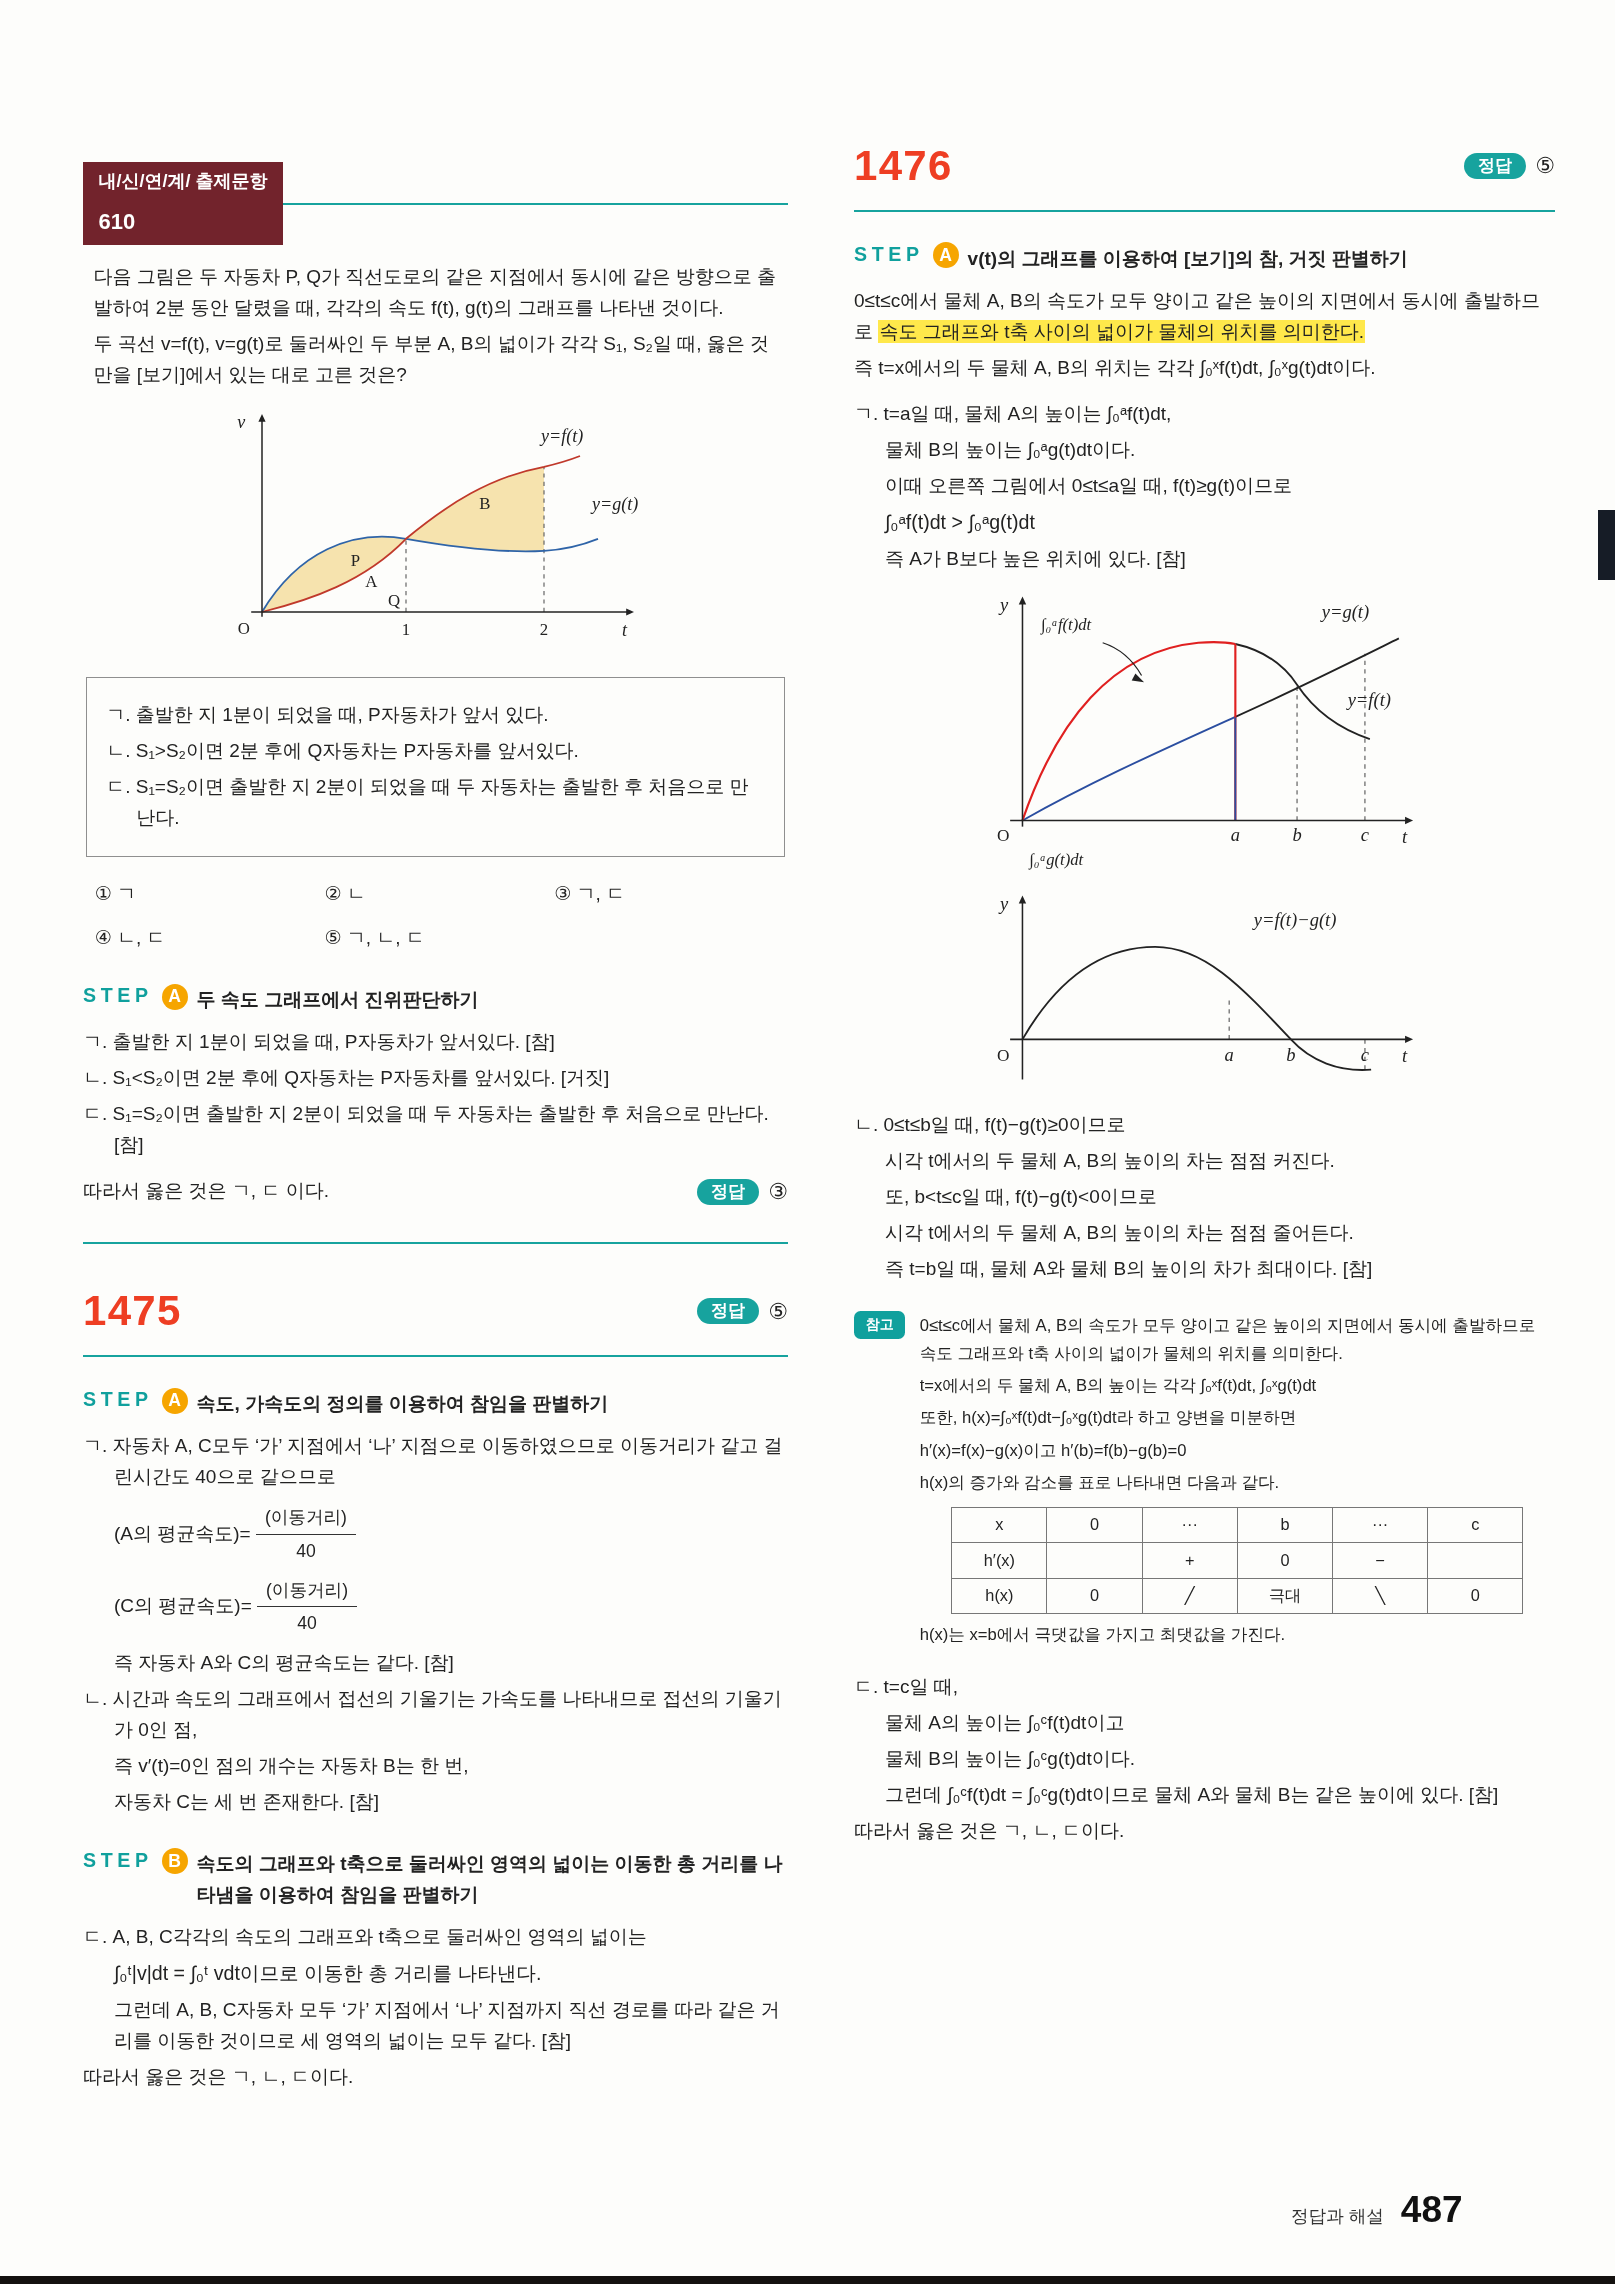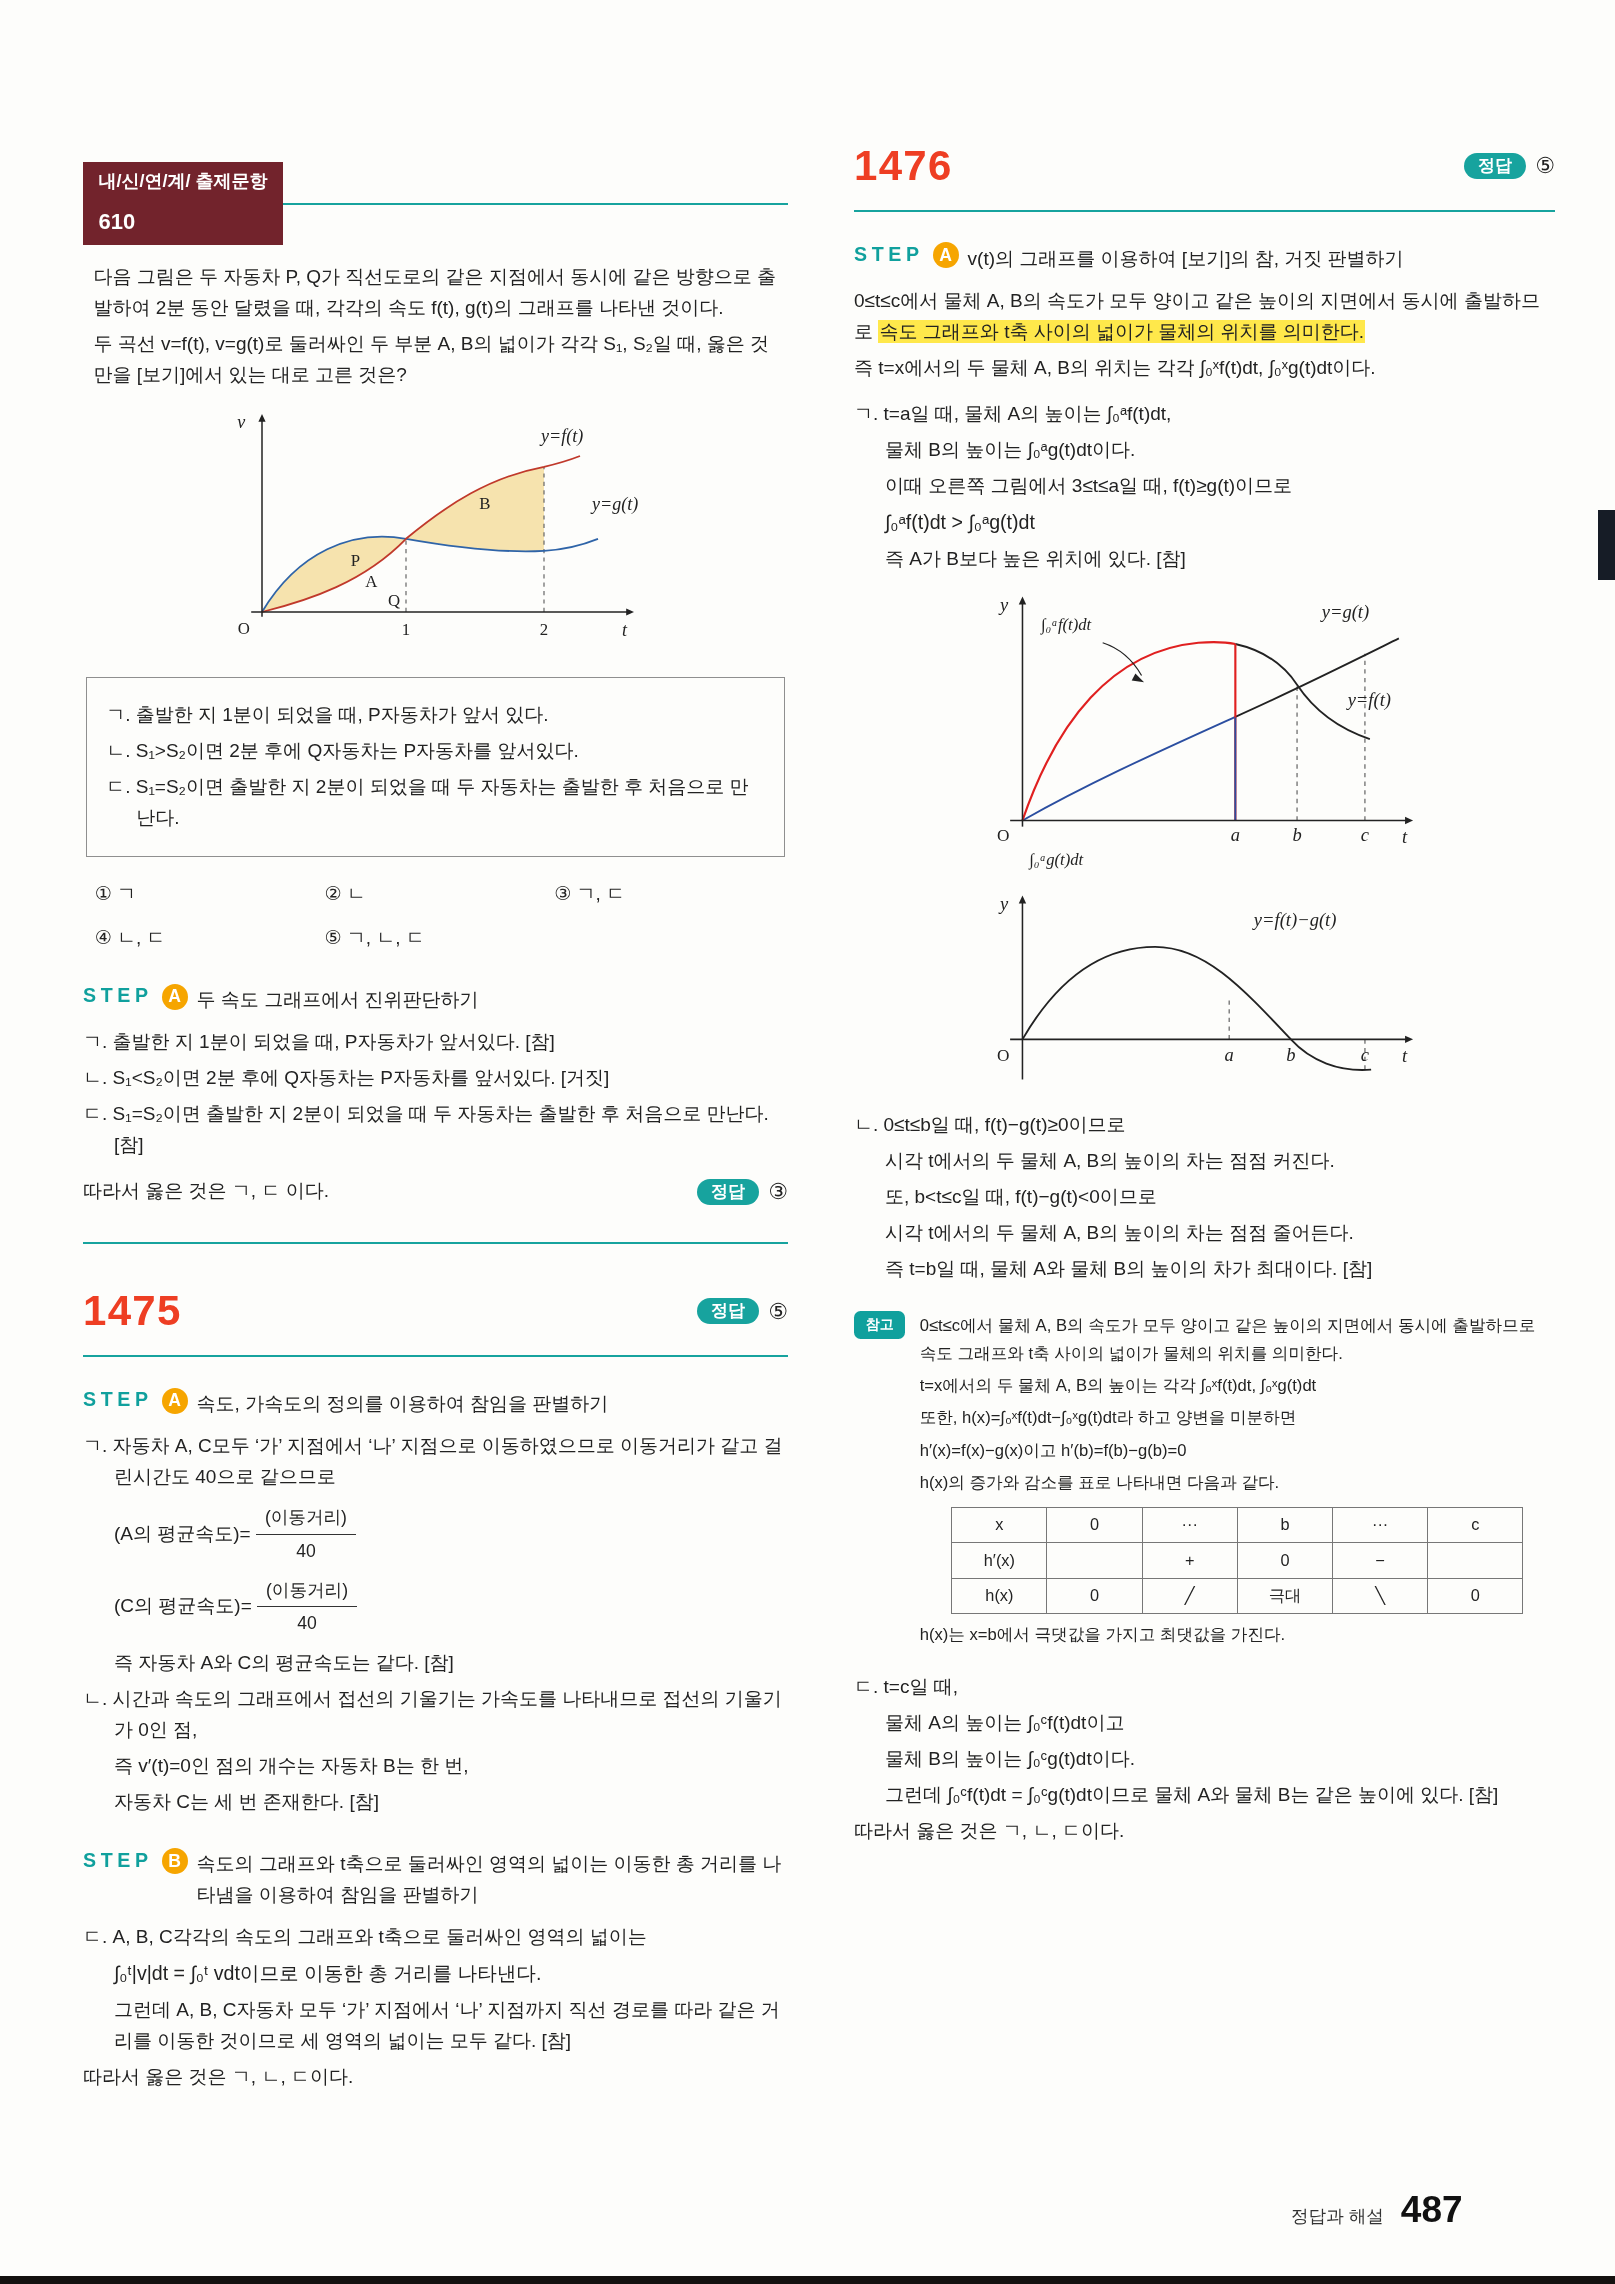--- a/index.html
+++ b/index.html
@@ -20,21 +20,21 @@
   .prob-num{font-size:42px;font-weight:bold;color:#ee3e23;letter-spacing:1.3px;line-height:1;}
   .ans{display:inline-flex;align-items:center;gap:9px;}
   .pill{background:#17a39e;color:#fff;border-radius:13px;padding:2px 14.3px;font-size:17px;font-weight:bold;line-height:1.3;}
   .circ{font-size:22px;color:#222;}
 
   
   .step{display:flex;align-items:flex-start;gap:9px;margin:29px 0 11.7px;}
   .step-word{color:#10a09d;font-weight:bold;letter-spacing:4.6px;font-size:19.6px;line-height:1.35;}
   .step-circle{width:26px;height:26px;border-radius:50%;background:#f6a500;color:#fff;font-weight:bold;
                display:inline-flex;align-items:center;justify-content:center;font-size:17.6px;flex:none;margin-top:1.3px;}
-  .step-title{font-weight:normal;font-size:19px;padding-top:2.6px;flex:1;}
+  .step-title{font-weight:bold;font-size:19px;padding-top:2.6px;flex:1;}
 
   
   p{margin:5.2px 0;}
   .hang{padding-left:31px;text-indent:-31px;}
   .cont{padding-left:31px;}
   .body-par{padding-left:10.4px;}
   .hl{background:#ffe84b;padding:0.7px 1.3px;}
   .mathline{font-size:19.6px;}
 
   .boki-box{border:1.3px solid #8f8f8f;padding:17px 19.6px;margin:17px 2.6px 19.6px;}
@@ -220,21 +220,21 @@
       <span class="step-title">v(t)의 그래프를 이용하여 [보기]의 참, 거짓 판별하기</span>
     </div>
 
     <p>
       <span>0≤t≤c에서 물체 A, B의 속도가 모두 양이고 같은 높이의 지면에서 동시에 출발하므로 </span><span class="hl">속도 그래프와 t축 사이의 넓이가 물체의 위치를 의미한다.</span>
     </p>
     <p>즉 t=x에서의 두 물체 A, B의 위치는 각각 ∫₀ˣf(t)dt, ∫₀ˣg(t)dt이다.</p>
 
     <p class="hang" style="margin-top:15.6px;">ㄱ. t=a일 때, 물체 A의 높이는 ∫₀ᵃf(t)dt,</p>
     <p class="cont">물체 B의 높이는 ∫₀ᵃg(t)dt이다.</p>
-    <p class="cont">이때 오른쪽 그림에서 3≤t≤a일 때, f(t)≥g(t)이므로</p>
+    <p class="cont">이때 오른쪽 그림에서 0≤t≤a일 때, f(t)≥g(t)이므로</p>
     <p class="cont mathline">∫₀ᵃf(t)dt &gt; ∫₀ᵃg(t)dt</p>
     <p class="cont">즉 A가 B보다 높은 위치에 있다. [참]</p>
 
     <svg class="graph" viewBox="0 0 760 470" width="469" height="290" style="font-size:29px">
 
       <line x1="530" y1="380" x2="530" y2="160" stroke="#666" stroke-width="2" stroke-dasharray="7 7"></line>
       <line x1="640" y1="380" x2="640" y2="110" stroke="#666" stroke-width="2" stroke-dasharray="7 7"></line>
 
       <path d="M85,380 C200,315 320,262 430,212" fill="none" stroke="#2b4ea0" stroke-width="3"></path>
       <path d="M430,212 C520,172 610,127 695,85" fill="none" stroke="#222" stroke-width="3"></path>

